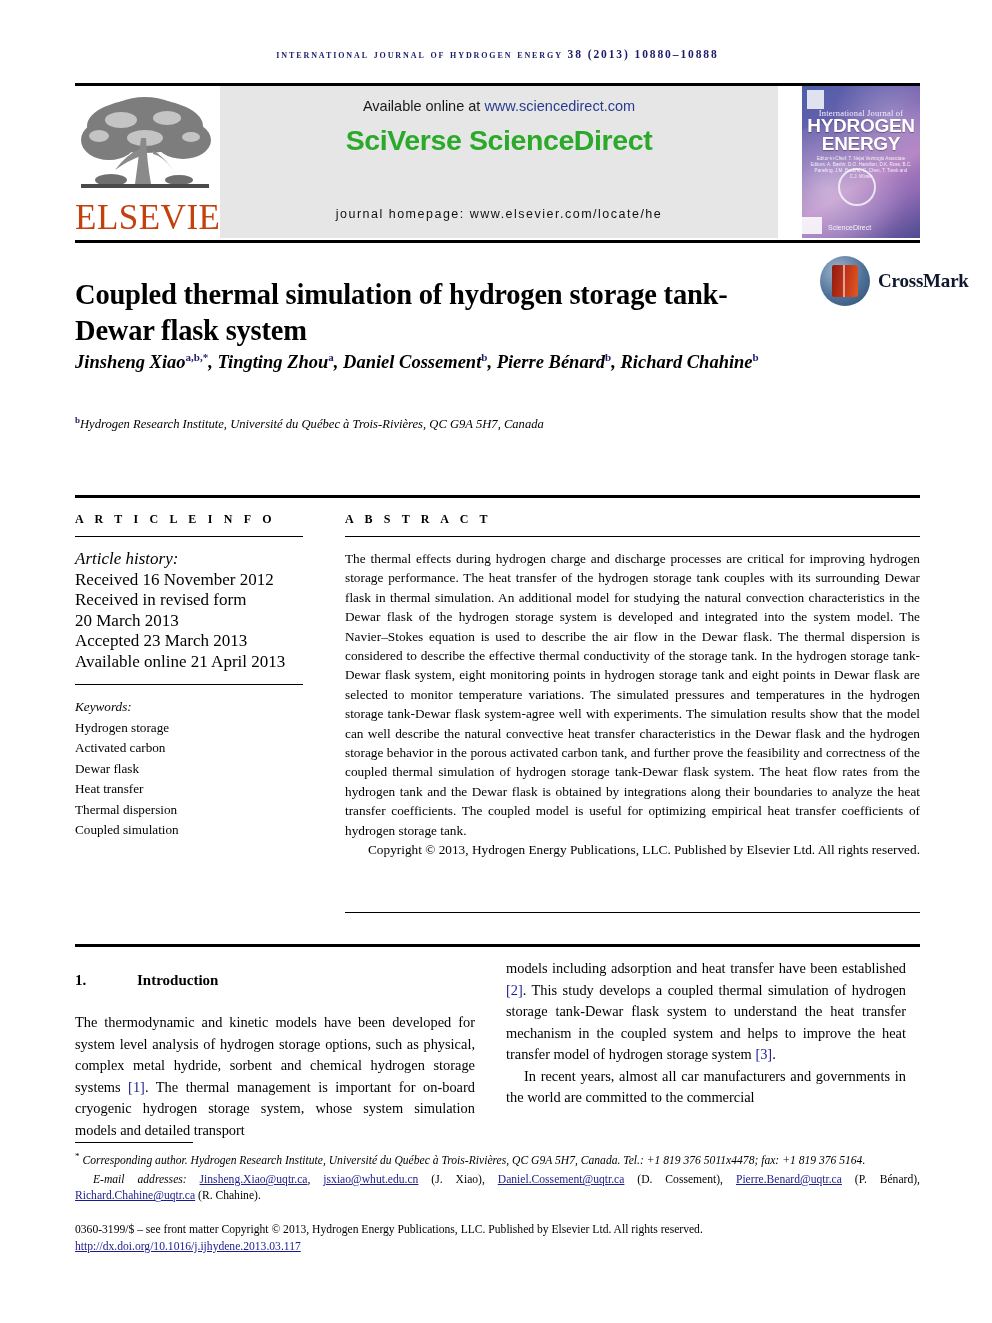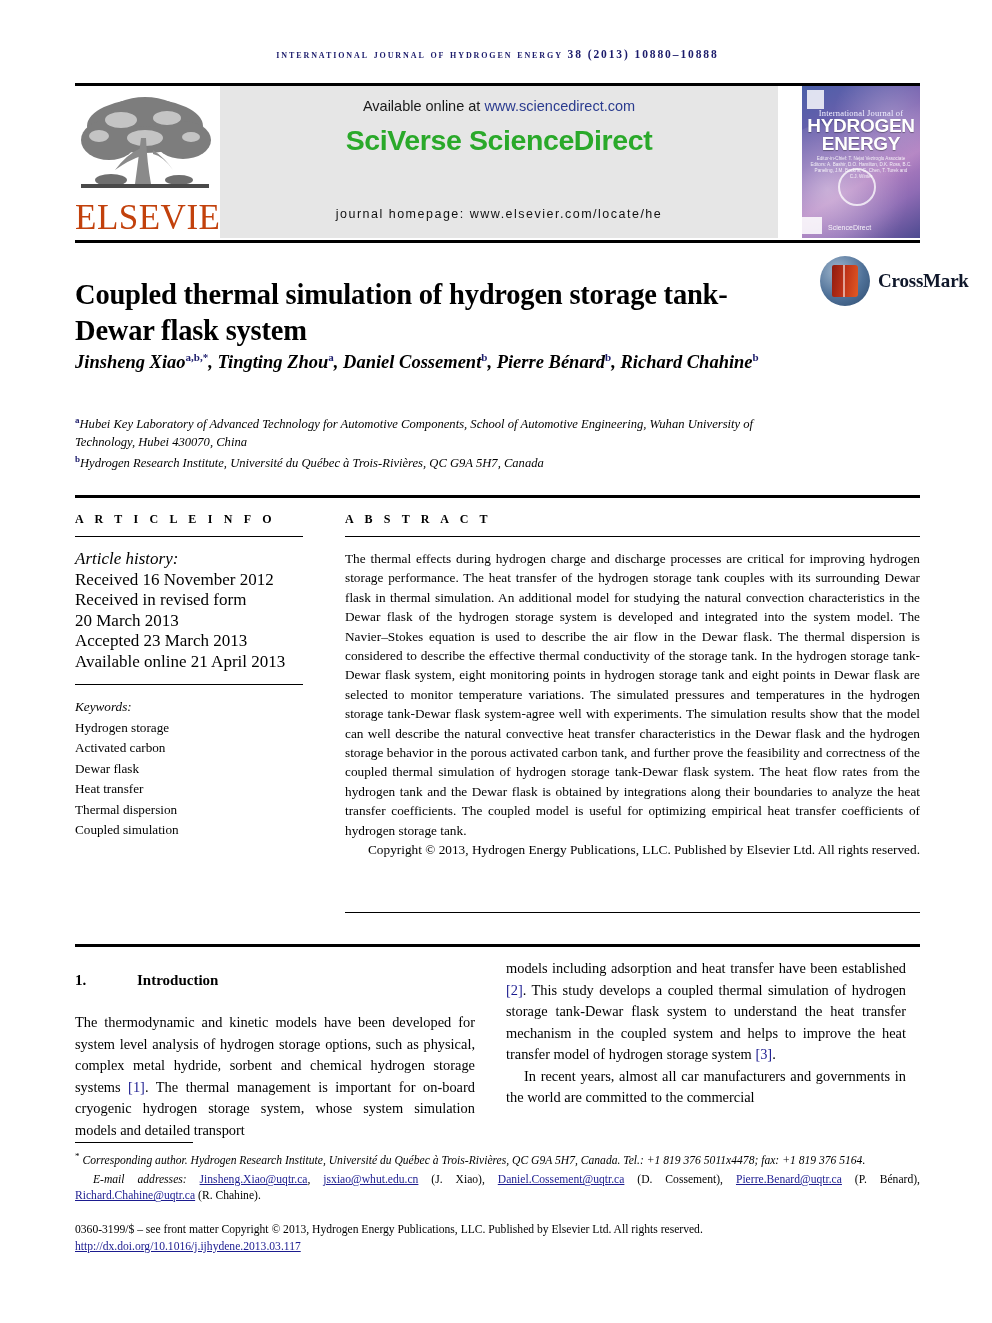--- a/index.html
+++ b/index.html
@@ -549,23 +549,20 @@
     </div>
     <div class="cm-text">CrossMark</div>
   </div>
 
   <div class="authors">
     <span>Jinsheng Xiao<sup>a,b,*</sup>, Tingting Zhou<sup>a</sup>, Daniel Cossement<sup>b</sup>, Pierre Bénard<sup>b</sup>, Richard Chahine<sup>b</sup></span>
   </div>
 
   <div class="affs">
     <div class="aff">
-      <sup>a</sup><span>Hubei Key Laboratory of Advanced Technology for Automotive Components, School of Automotive Engineering, Wuhan University of Technology, Hubei 430070, China</span>
-    </div>
-    <div class="aff">
       <sup>b</sup><span>Hydrogen Research Institute, Université du Québec à Trois-Rivières, QC G9A 5H7, Canada</span>
     </div>
   </div>
 
   <div class="rule-above-info"></div>
 
   <div class="col-left">
     <div class="sec-head">A R T I C L E   I N F O</div>
     <div class="hr-thin"></div>
     <div class="hist">

